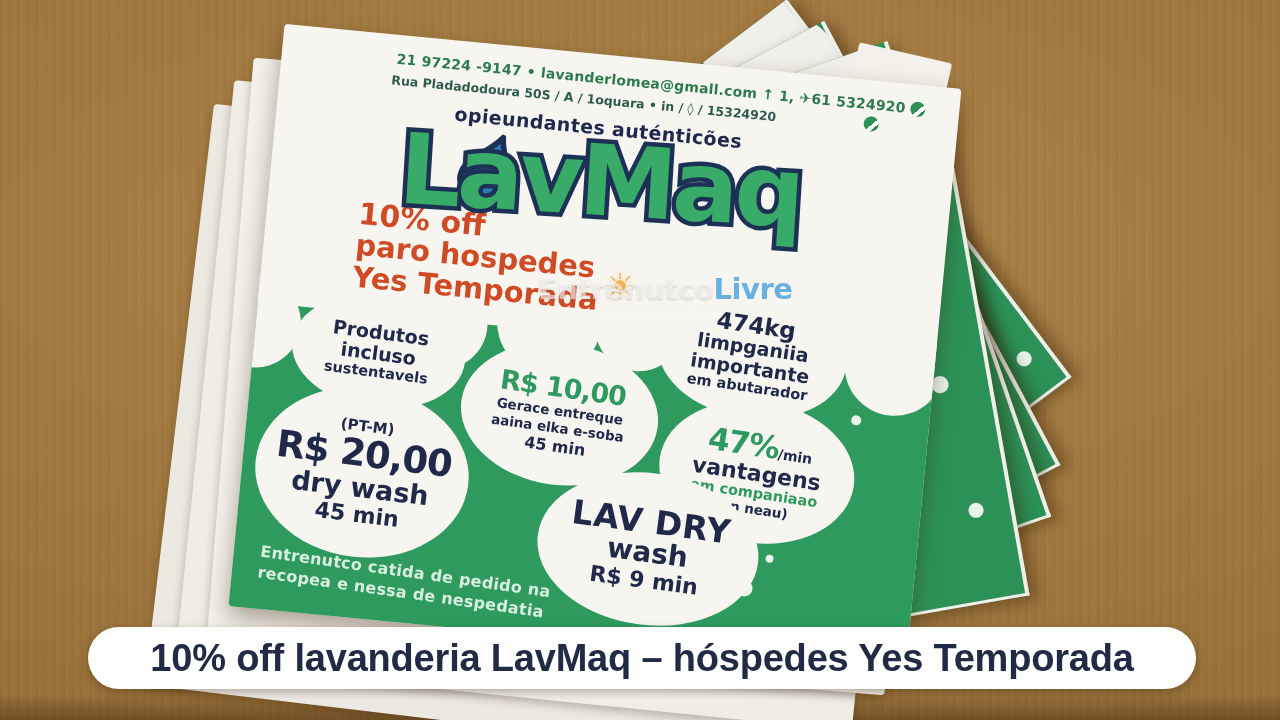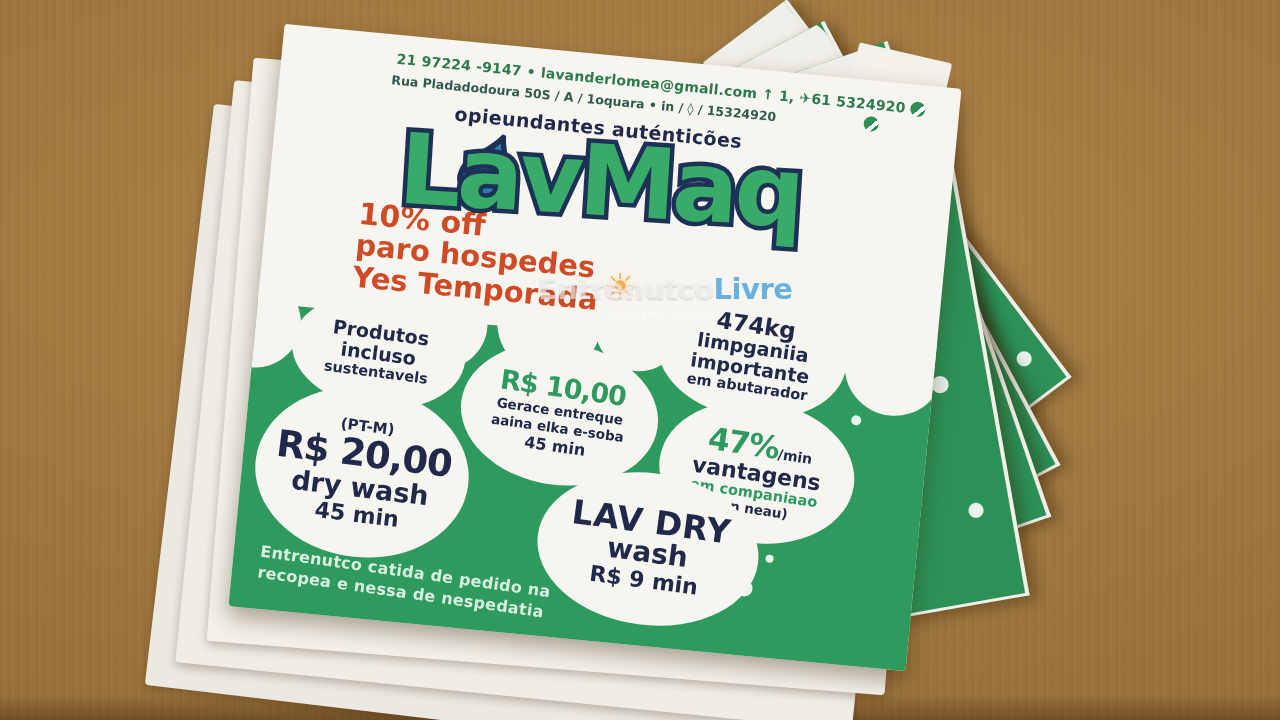--- a/index.html
+++ b/index.html
@@ -210,14 +210,17 @@
       <div>recopea e nessa de nespedatia</div>
     </div>
   </div>
 
   <div class="watermark">
     <span class="wm-sun">☀</span>
     <div class="wm-text"><span class="w1">Entrenutco</span><span class="w2">Livre</span></div>
     <div class="wm-sub">Anunciante Verificado</div>
   </div>
 
+  <div class="caption-bar">
+    <span class="caption-text">10% off lavanderia LavMaq – hóspedes Yes Temporada</span>
+  </div>
 
 </div>
 
 </body></html>

